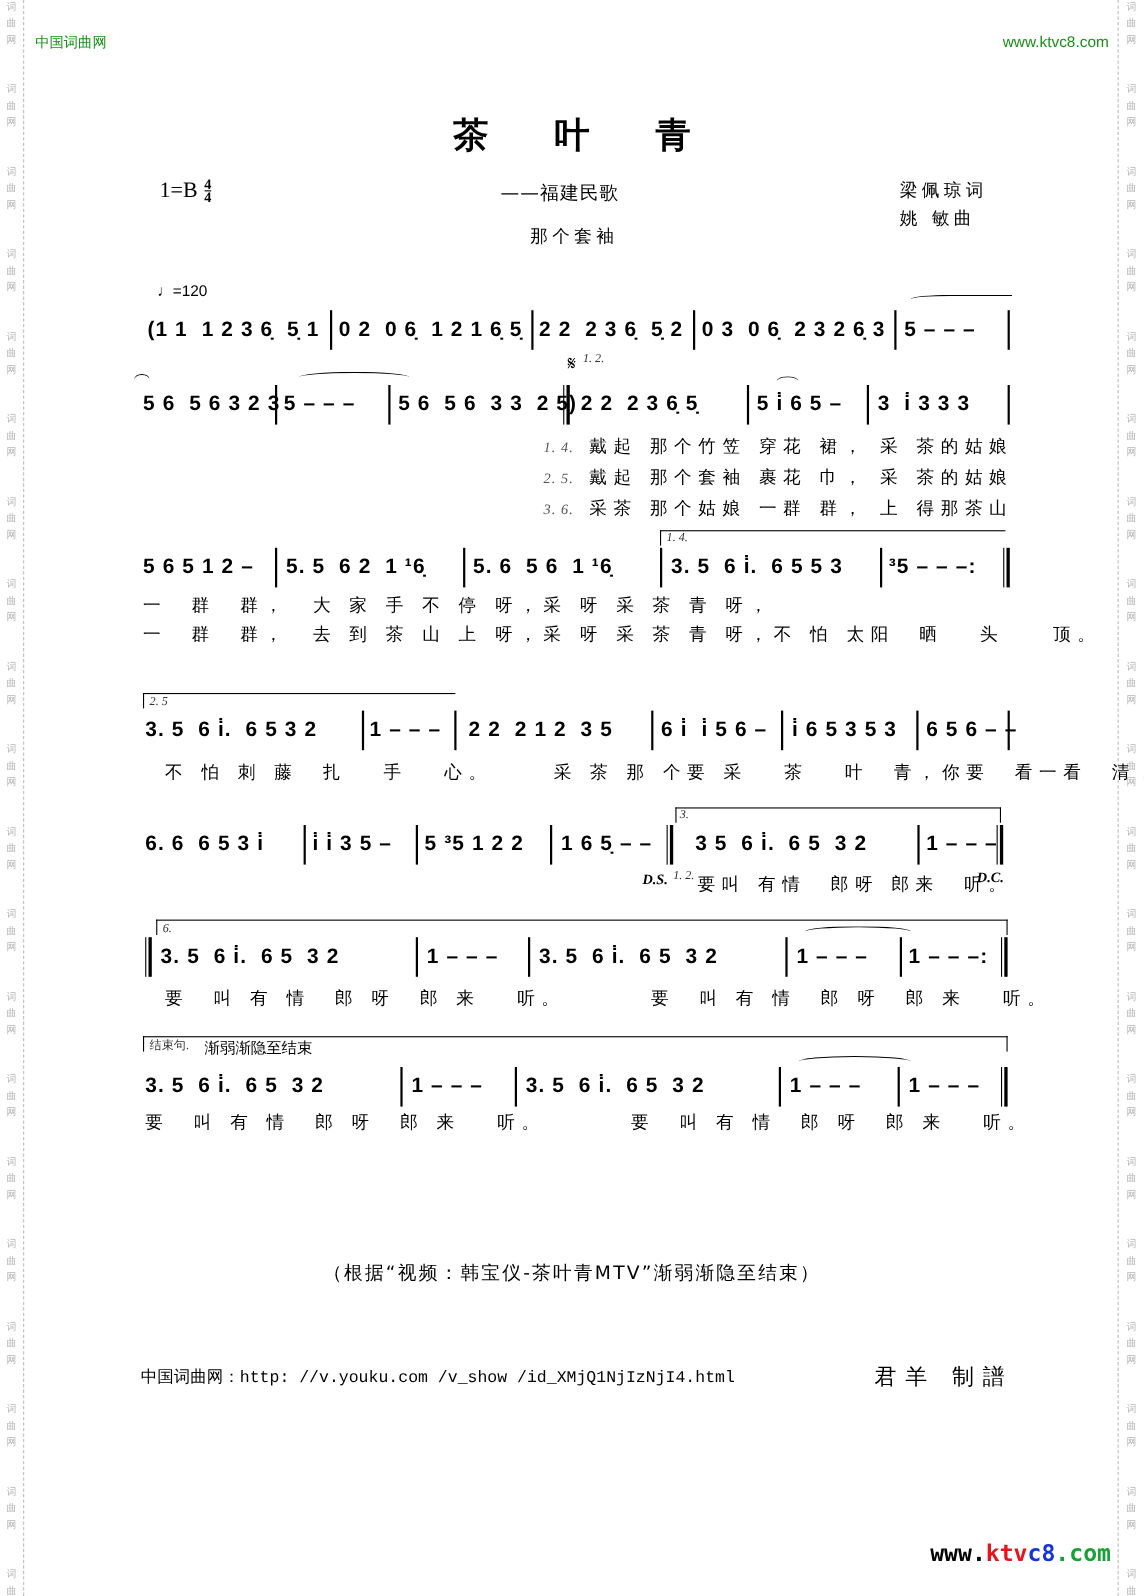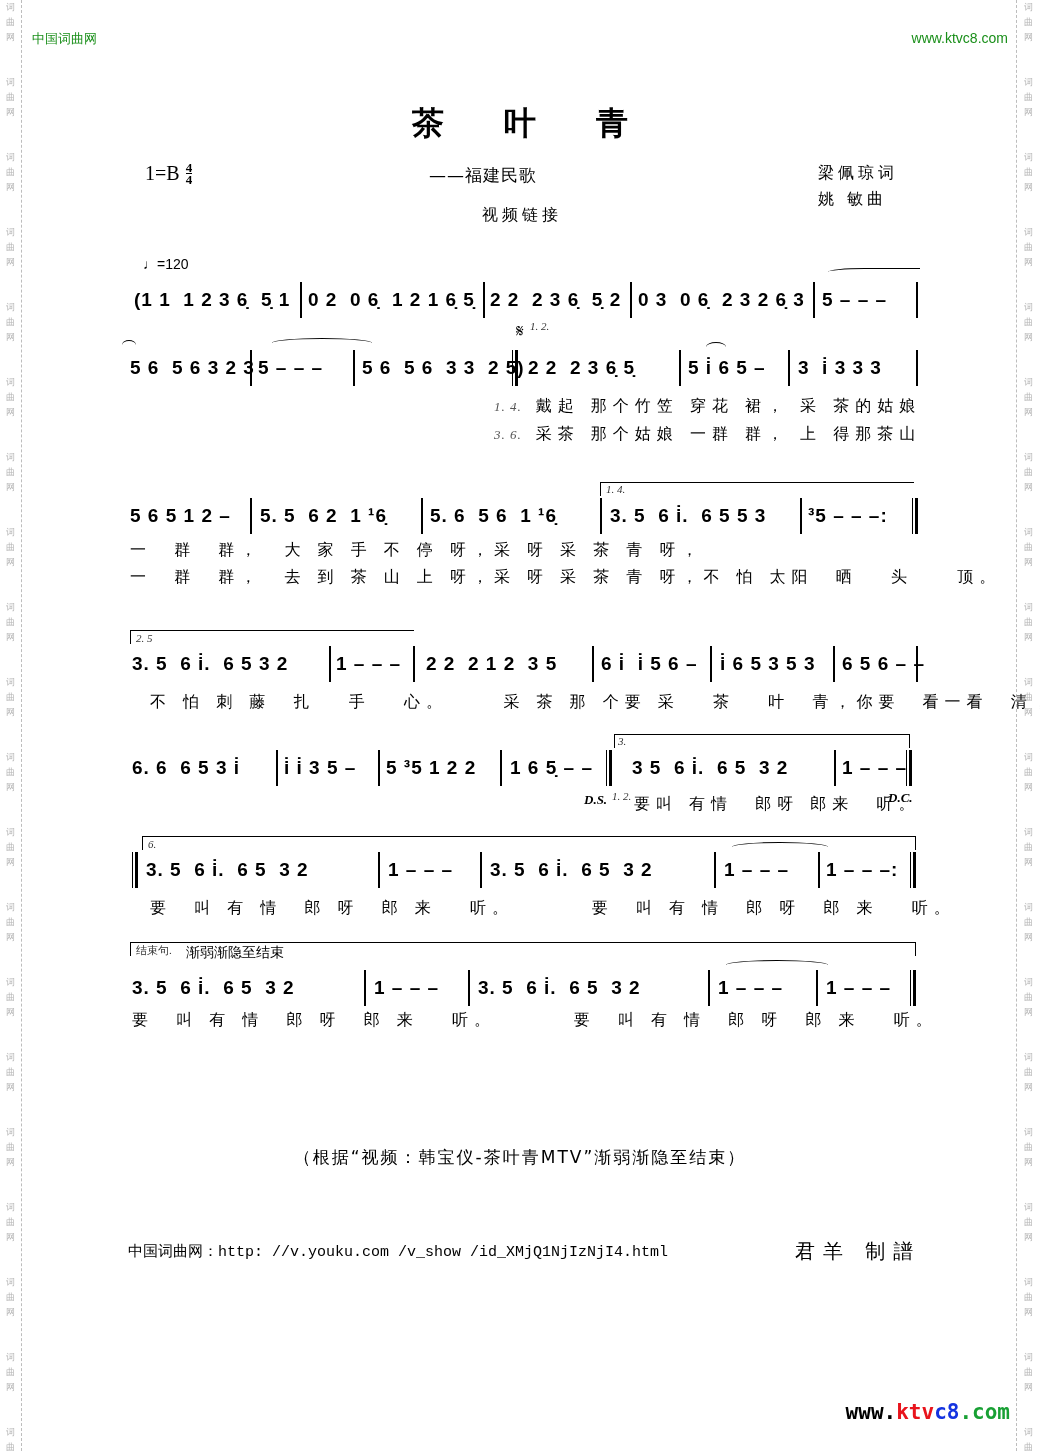--- a/index.html
+++ b/index.html
@@ -11,21 +11,21 @@
   .margin-strip.right { right: 0; border-left: 1px dashed #bdbdbd; width: 24px; }
   .margin-strip .wm { display: block; font-size: 9px; color: #b5b5b5; line-height: 15px; text-align: center; margin-bottom: 15px; }
 
   .site-name { position: absolute; left: 32px; top: 30px; font-size: 13px; color: #1a8f1a; }
   .site-url { position: absolute; right: 32px; top: 30px; font-family: "Liberation Sans", sans-serif; font-size: 14px; color: #1a8f1a; }
 
   .title { position: absolute; left: 0; width: 1040px; top: 102px; text-align: center; font-family: "DejaVu Serif", serif; font-weight: bold; font-size: 32px; letter-spacing: 60px; padding-left: 60px; }
   .key { position: absolute; left: 145px; top: 162px; font-family: "Liberation Serif", serif; font-size: 20px; display: flex; align-items: center; gap: 6px; }
   .timesig { display: inline-flex; flex-direction: column; font-weight: bold; font-size: 13px; line-height: 11px; text-align: center; }
   .timesig span:first-child { border-bottom: 1px solid #000; }
-  .origin { position: absolute; left: 429px; top: 164px; font-size: 17px; letter-spacing: 1px; }
+  .origin { position: absolute; left: 455px; top: 164px; font-size: 17px; letter-spacing: 1px; }
   .voice { position: absolute; left: 482px; top: 205px; font-size: 16px; letter-spacing: 4px; }
   .credits { position: absolute; left: 818px; top: 160px; font-size: 16px; line-height: 26px; letter-spacing: 4px; }
 
   .tempo { position: absolute; left: 143px; top: 256px; font-family: "Liberation Sans", sans-serif; font-size: 14px; }
 
   .staff { position: absolute; left: 128px; width: 792px; }
   .notes { position: relative; height: 36px; font-family: "Liberation Sans", sans-serif; font-weight: bold; font-size: 19px; white-space: pre; letter-spacing: 1px; line-height: 36px; }
   .bar { position: absolute; top: 0; width: 1.5px; height: 36px; background: #000; }
   .bar.double { width: 6px; border-left: 1.5px solid #000; border-right: 3px solid #000; background: transparent; }
   .note-group { position: absolute; top: 0; }
@@ -213,21 +213,21 @@
 
 <div class="title">茶叶青</div>
 <div class="key">
   <span>1=B</span>
   <span class="timesig">
     <span>4</span>
     <span>4</span>
   </span>
 </div>
 <div class="origin">——福建民歌</div>
-<div class="voice">视频链接</div>
+<div class="voice">那个套袖</div>
 <div class="credits">
   <div>梁佩琼词</div>
   <div>姚  敏曲</div>
 </div>
 
 <div class="tempo">♩=120</div>
 
 <div class="staff" style="top:282px;">
   <div class="notes">
     <span class="note-group" style="left:6px;">(1 1  1 2 3 6̣  5̣ 1</span>
@@ -259,20 +259,21 @@
     <span class="note-group" style="left:560px;">5 i̇ 6 5 –</span>
     <div class="bar" style="left:660px;"></div>
     <span class="note-group" style="left:670px;">3  i̇ 3 3 3</span>
     <div class="bar" style="left:788px;"></div>
     <div class="slur" style="left:-6px; top:-10px; width:14px;"></div>
     <div class="slur" style="left:144px; top:-12px; width:100px;"></div>
     <div class="slur" style="left:578px; top:-8px; width:20px;"></div>
   </div>
   <div style="position:absolute; left:366px; top:42px;">
     <div class="lyric"><span class="verse-num">1. 4.</span><span>戴起 那个竹笠 穿花 裙， 采 茶的姑娘</span></div>
+    <div class="lyric"><span class="verse-num">2. 5.</span><span>戴起 那个套袖 裹花 巾， 采 茶的姑娘</span></div>
     <div class="lyric"><span class="verse-num">3. 6.</span><span>采茶 那个姑娘 一群 群， 上 得那茶山</span></div>
   </div>
 </div>
 
 <div class="staff" style="top:498px;">
   <div class="volta" style="left:472px; top:-16px; width:314px;"></div>
   <span class="volta-label" style="left:478px; top:-15px;">1. 4.</span>
   <div class="notes">
     <span class="note-group" style="left:2px;">5 6 5 1 2 –</span>
     <div class="bar" style="left:122px;"></div>

